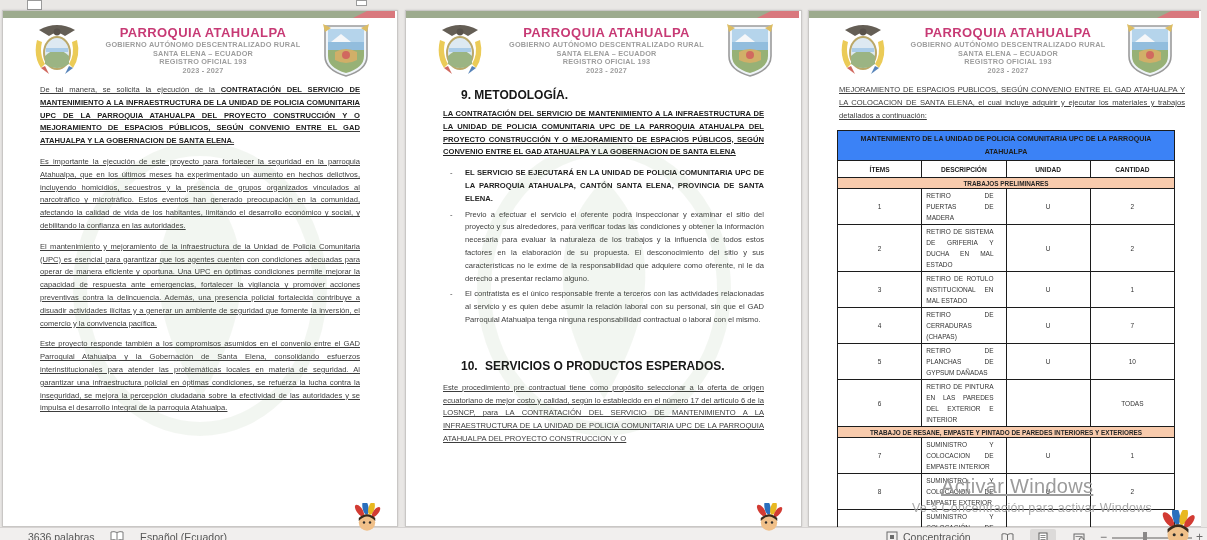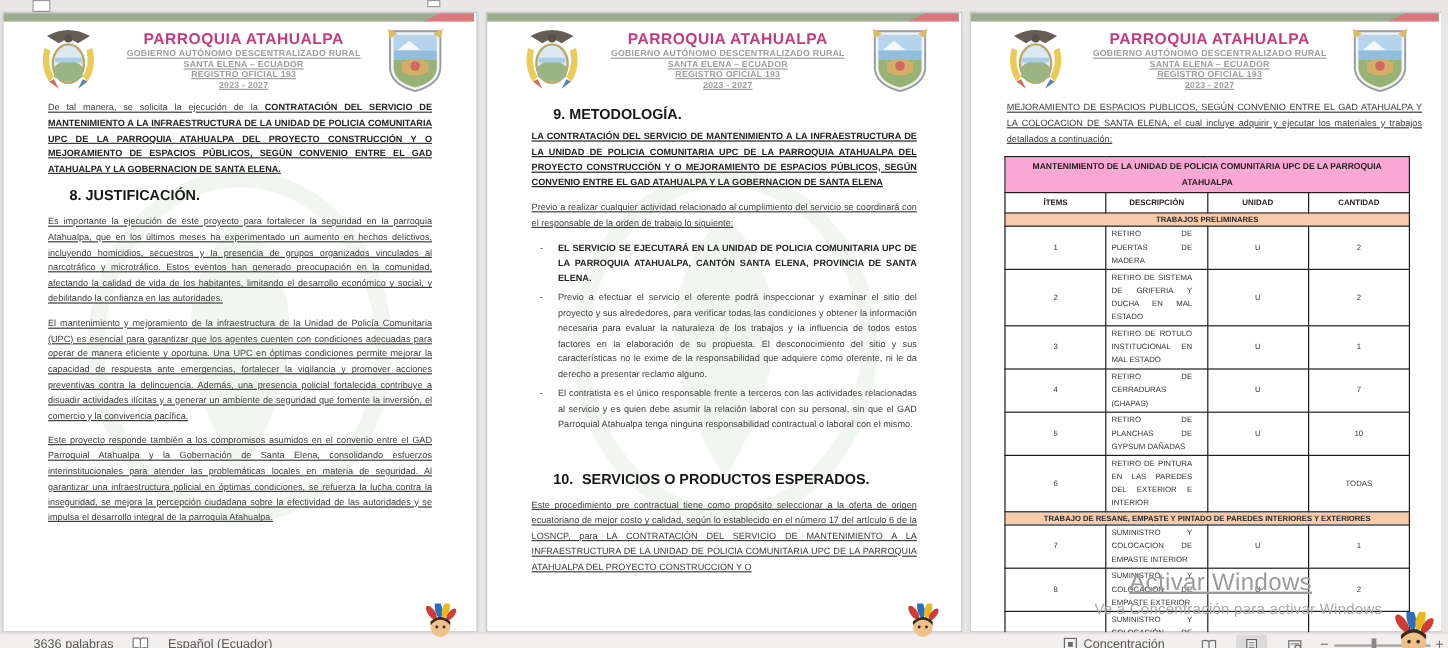--- a/index.html
+++ b/index.html
@@ -19,40 +19,40 @@
   .ribbon{position:absolute;top:0;left:0;right:2px;height:7px;background:#9dab8e;}
   .ribbon .red{position:absolute;right:0;top:0;height:7px;width:42px;background:#d9787d;clip-path:polygon(14px 0,100% 0,100% 100%,0 100%);}
 
   
   .page-wm{position:absolute;left:50%;top:54%;transform:translate(-50%,-50%);opacity:.07;pointer-events:none;}
 
   
   .hdr{position:relative;display:flex;align-items:flex-start;justify-content:space-between;padding:11px 26px 0 26px;opacity:.85;}
   .hdr-text{flex:1;text-align:center;margin-top:2px;}
   .hdr-title{font-size:13px;font-weight:bold;letter-spacing:.4px;color:#be185d;line-height:17px;}
-  .hdr-sub{font-size:7.3px;font-weight:bold;color:#8d8d8d;line-height:8.6px;letter-spacing:.2px;text-decoration:underline;}
+  .hdr-sub{font-size:7.3px;font-weight:bold;color:#8d8d8d;line-height:8.6px;letter-spacing:.2px;}
   .crest{flex:0 0 auto;}
 
   
   .docbody{padding:6px 37px 0 37px;color:#3d3d3d;}
   .docbody p{margin:0 0 8px 0;font-size:7.6px;line-height:12.8px;text-align:justify;text-decoration:underline;}
   .docbody .b{font-weight:bold;color:#222;}
   .h1{font-size:12px;font-weight:bold;color:#161616;margin:4px 0 9px 18px;}
   .h1 .num{display:inline-block;min-width:24px;}
   .bullets{margin:0;}
   .bullet{display:flex;margin:0 0 3px 0;}
   .bullet .dash{width:22px;padding-left:7px;box-sizing:border-box;font-size:7.6px;line-height:12.8px;}
   .bullet .btxt{flex:1;font-size:7.6px;line-height:12.8px;text-align:justify;}
   .bullet .btxt.b{font-weight:bold;color:#222;}
 
   
   .p3 .docbody{padding:6px 16px 0 30px;}
   table.upc{border-collapse:collapse;margin:5px 0 0 -2px;width:338px;table-layout:fixed;color:#333;}
   table.upc td,table.upc th{border:1px solid #1c1c1c;box-sizing:border-box;overflow:hidden;}
-  .t-title{background:#f9a8d4;font-weight:bold;font-size:7.1px;line-height:12.5px;text-align:center;height:30px;color:#1d1d1d;padding:1px 14px;}
+  .t-title{background:#3b82f6;font-weight:bold;font-size:7.1px;line-height:12.5px;text-align:center;height:30px;color:#1d1d1d;padding:1px 14px;}
   .t-colh{background:#fff;font-weight:bold;font-size:6.6px;text-align:center;height:17px;color:#1d1d1d;}
   td.section{background:#f8cbad;font-weight:bold;font-size:6.4px;text-align:center;height:11px;color:#262626;}
   td.c-item{width:30px;text-align:center;font-size:6.5px;height:15px;}
   td.c-desc{width:216px;font-size:6.5px;text-align:justify;padding:1px 12px 1px 4px;line-height:11px;}
   td.c-unidad{width:45px;text-align:center;font-size:6.5px;}
   td.c-cant{width:47px;text-align:center;font-size:6.5px;}
 
   
   .act-wm{position:absolute;z-index:15;color:#9b9b9b;pointer-events:none;}
   .act-wm .l1{font-size:20px;letter-spacing:.3px;text-decoration:underline;}
@@ -116,21 +116,20 @@
         <rect x="7" y="20" width="36" height="8" fill="#7fb2d8"></rect>
         <path d="M7 28 H43 V34 Q43 46 25 51 Q7 46 7 34 Z" fill="#86a45f"></path>
         <path d="M14 30 Q25 24 36 30 L36 38 Q25 44 14 38 Z" fill="#c9a24e"></path>
         <circle cx="25" cy="33" r="4" fill="#c94f44"></circle>
         <path d="M2 2 L10 6 L4 10 Z" fill="#d7b24a"></path>
         <path d="M48 2 L40 6 L46 10 Z" fill="#d7b24a"></path>
       </svg>
     </div>
     <div class="docbody">
       <p><span>De tal manera, se solicita la ejecución de la </span><span class="b">CONTRATACIÓN DEL SERVICIO DE MANTENIMIENTO A LA INFRAESTRUCTURA DE LA UNIDAD DE POLICIA COMUNITARIA UPC DE LA PARROQUIA ATAHUALPA DEL PROYECTO CONSTRUCCIÓN Y O MEJORAMIENTO DE ESPACIOS PÚBLICOS, SEGÚN CONVENIO ENTRE EL GAD ATAHUALPA Y LA GOBERNACION DE SANTA ELENA.</span></p>
-      <div class="h1">8. JUSTIFICACIÓN.</div>
       <p>Es importante la ejecución de este proyecto para fortalecer la seguridad en la parroquia Atahualpa, que en los últimos meses ha experimentado un aumento en hechos delictivos, incluyendo homicidios, secuestros y la presencia de grupos organizados vinculados al narcotráfico y microtráfico. Estos eventos han generado preocupación en la comunidad, afectando la calidad de vida de los habitantes, limitando el desarrollo económico y social, y debilitando la confianza en las autoridades.</p>
       <p>El mantenimiento y mejoramiento de la infraestructura de la Unidad de Policía Comunitaria (UPC) es esencial para garantizar que los agentes cuenten con condiciones adecuadas para operar de manera eficiente y oportuna. Una UPC en óptimas condiciones permite mejorar la capacidad de respuesta ante emergencias, fortalecer la vigilancia y promover acciones preventivas contra la delincuencia. Además, una presencia policial fortalecida contribuye a disuadir actividades ilícitas y a generar un ambiente de seguridad que fomente la inversión, el comercio y la convivencia pacífica.</p>
       <p>Este proyecto responde también a los compromisos asumidos en el convenio entre el GAD Parroquial Atahualpa y la Gobernación de Santa Elena, consolidando esfuerzos interinstitucionales para atender las problemáticas locales en materia de seguridad. Al garantizar una infraestructura policial en óptimas condiciones, se refuerza la lucha contra la inseguridad, se mejora la percepción ciudadana sobre la efectividad de las autoridades y se impulsa el desarrollo integral de la parroquia Atahualpa.</p>
     </div>
   </div>
 
   <div class="page p2">
     <div class="ribbon">
         <div class="red"></div>
       </div>
@@ -165,21 +164,20 @@
         <path d="M7 28 H43 V34 Q43 46 25 51 Q7 46 7 34 Z" fill="#86a45f"></path>
         <path d="M14 30 Q25 24 36 30 L36 38 Q25 44 14 38 Z" fill="#c9a24e"></path>
         <circle cx="25" cy="33" r="4" fill="#c94f44"></circle>
         <path d="M2 2 L10 6 L4 10 Z" fill="#d7b24a"></path>
         <path d="M48 2 L40 6 L46 10 Z" fill="#d7b24a"></path>
       </svg>
     </div>
     <div class="docbody">
       <div class="h1" style="margin-bottom:6px;">9. METODOLOGÍA.</div>
       <p class="b">LA CONTRATACIÓN DEL SERVICIO DE MANTENIMIENTO A LA INFRAESTRUCTURA DE LA UNIDAD DE POLICIA COMUNITARIA UPC DE LA PARROQUIA ATAHUALPA DEL PROYECTO CONSTRUCCIÓN Y O MEJORAMIENTO DE ESPACIOS PÚBLICOS, SEGÚN CONVENIO ENTRE EL GAD ATAHUALPA Y LA GOBERNACION DE SANTA ELENA</p>
-      <p>Previo a realizar cualquier actividad relacionado al cumplimiento del servicio se coordinará con el responsable de la orden de trabajo lo siguiente:</p>
       <div class="bullets">
         <div class="bullet">
             <span class="dash">-</span>
             <span class="btxt b">EL SERVICIO SE EJECUTARÁ EN LA UNIDAD DE POLICIA COMUNITARIA UPC DE LA PARROQUIA ATAHUALPA, CANTÓN SANTA ELENA, PROVINCIA DE SANTA ELENA.</span>
           </div>
         <div class="bullet">
             <span class="dash">-</span>
             <span class="btxt">Previo a efectuar el servicio el oferente podrá inspeccionar y examinar el sitio del proyecto y sus alrededores, para verificar todas las condiciones y obtener la información necesaria para evaluar la naturaleza de los trabajos y la influencia de todos estos factores en la elaboración de su propuesta. El desconocimiento del sitio y sus características no le exime de la responsabilidad que adquiere como oferente, ni le da derecho a presentar reclamo alguno.</span>
           </div>
         <div class="bullet">

